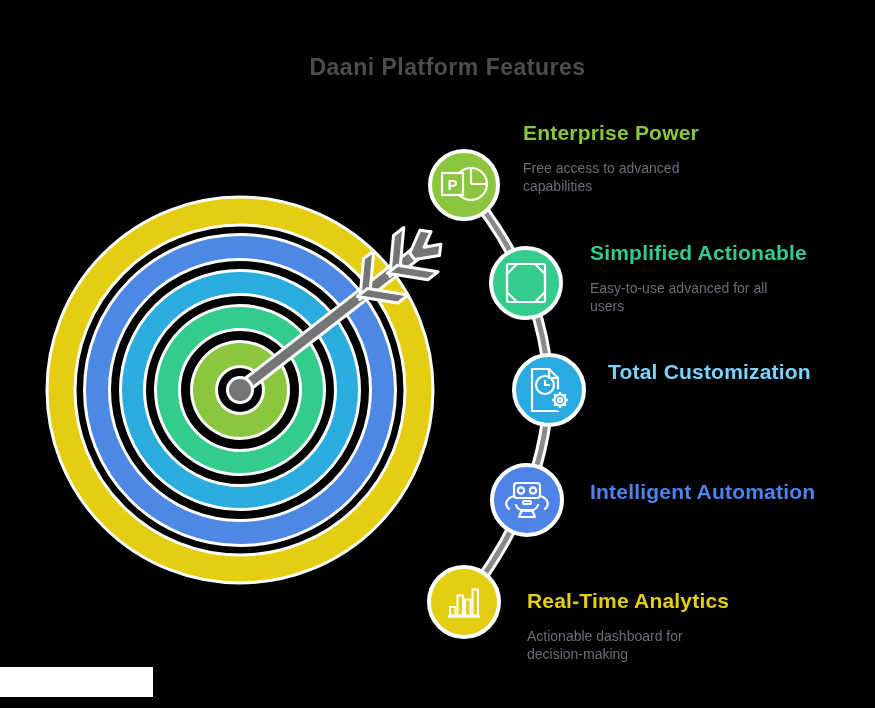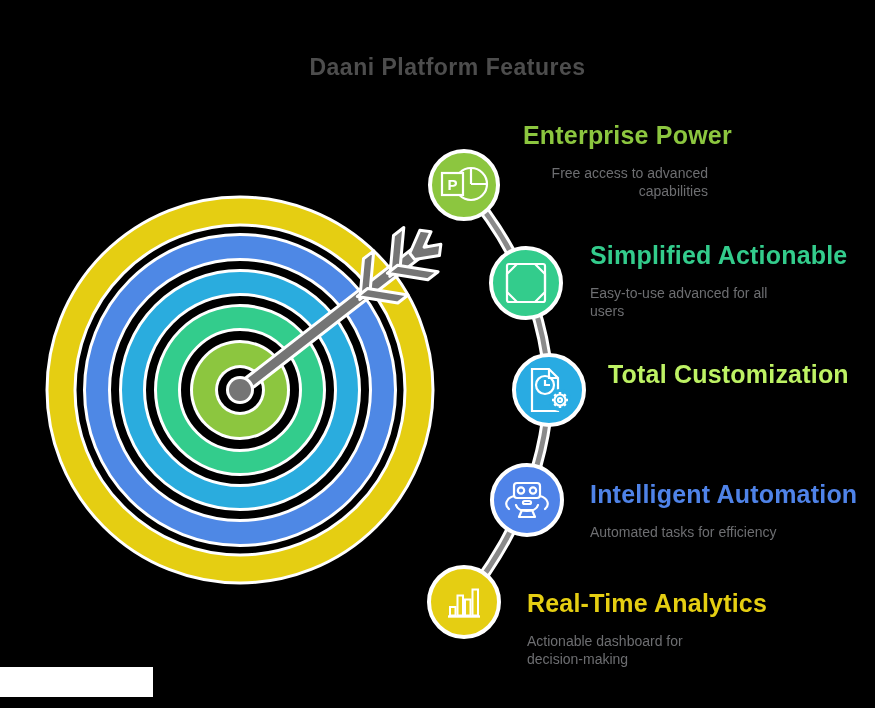--- a/index.html
+++ b/index.html
@@ -13,33 +13,33 @@
   .page-title{
     position:absolute;top:54px;left:0;right:0;
     text-align:center;
     font-size:23px;font-weight:700;color:#4D4D4D;
     letter-spacing:.5px;
     padding-left:20px;
   }
   .gfx{position:absolute;left:0;top:0;}
   .feature{position:absolute;}
   .feature h3{
-    margin:0;font-size:25px;font-weight:700;letter-spacing:.2px;
+    margin:0;font-size:21px;font-weight:700;letter-spacing:.2px;
   }
   .feature p{
     margin:14px 0 0 0;font-size:14px;line-height:1.32;color:#6D6E71;font-weight:500;
   }
-  .f1{left:523px;top:121px;} .f1 p{width:185px;text-align:right;}
+  .f1{left:523px;top:121px;} .f1 p{width:185px;}
   .f2{left:590px;top:241px;} .f2 p{width:215px;}
   .f3{left:608px;top:360px;} .f3 p{width:210px;}
   .f4{left:590px;top:480px;} .f4 p{width:250px;}
   .f5{left:527px;top:589px;} .f5 p{width:175px;}
   .c-green{color:#8CC63F;}
   .c-emerald{color:#33CC8C;}
-  .c-cyan{color:#bef264;}
+  .c-cyan{color:#7dd3fc;}
   .c-blue{color:#4F83E8;}
   .c-yellow{color:#E5CE12;}
   .watermark-box{
     position:absolute;left:0;top:667px;width:153px;height:30px;background:#fff;
   }
 </style>
 </head>
 <body>
 
 <div class="stage">
@@ -166,21 +166,20 @@
     <h3 class="c-emerald">Simplified Actionable</h3>
     <p>Easy-to-use advanced for all users</p>
   </div>
 
   <div class="feature f3">
     <h3 class="c-cyan">Total Customization</h3>
   </div>
 
   <div class="feature f4">
     <h3 class="c-blue">Intelligent Automation</h3>
-    <p>Automated tasks for efficiency</p>
   </div>
 
   <div class="feature f5">
     <h3 class="c-yellow">Real-Time Analytics</h3>
     <p>Actionable dashboard for decision-making</p>
   </div>
 
   <div class="watermark-box"></div>
 </div>
 

